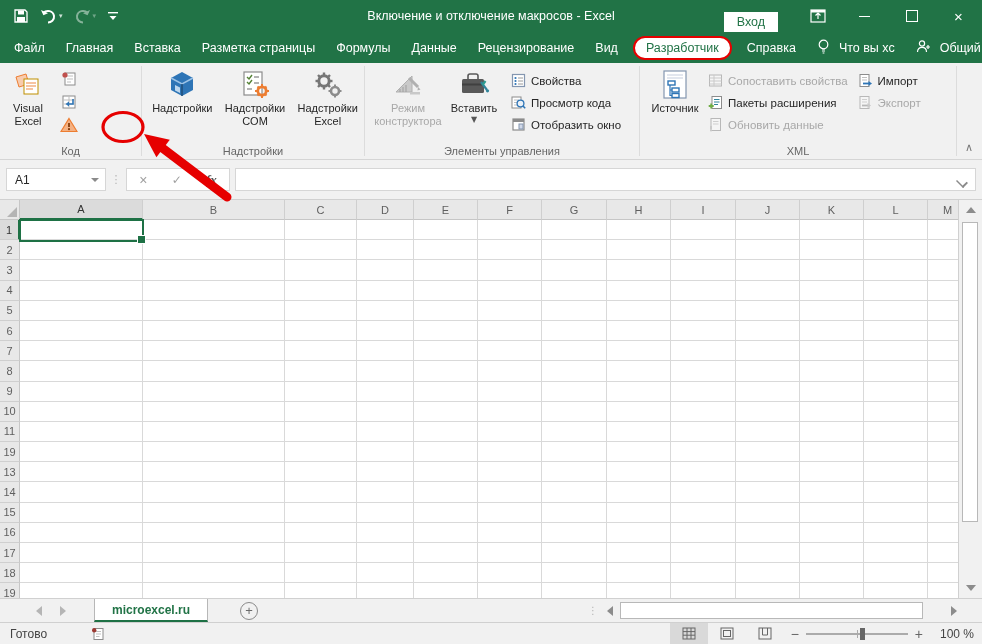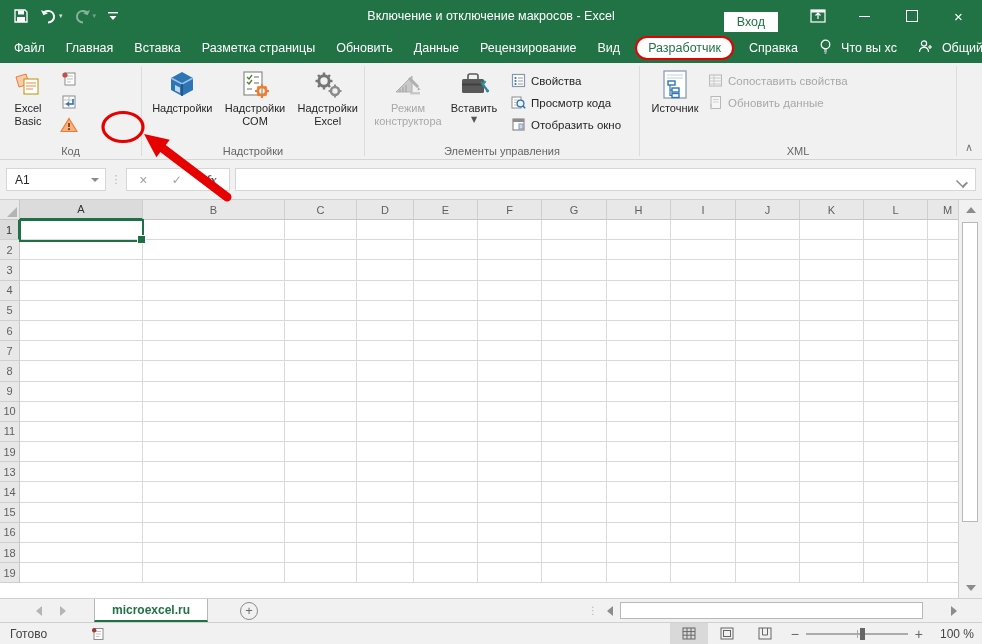--- a/index.html
+++ b/index.html
@@ -178,21 +178,21 @@
         <span class="close-x">×</span>
       </div>
   </div>
 </div>
 
 <div class="tabrow">
   <span class="rtab">Файл</span>
   <span class="rtab">Главная</span>
   <span class="rtab">Вставка</span>
   <span class="rtab">Разметка страницы</span>
-  <span class="rtab">Обновить</span>
+  <span class="rtab">Формулы</span>
   <span class="rtab">Данные</span>
   <span class="rtab">Рецензирование</span>
   <span class="rtab">Вид</span>
   <span class="rtab active">Разработчик</span>
   <span class="rtab">Справка</span>
   <div class="tabrow-right">
     <span>
       <svg width="13" height="15" viewBox="0 0 13 15">
           <circle cx="6.5" cy="5.5" r="4.3" fill="none" stroke="#fff" stroke-width="1.2"></circle>
           <path d="M5 10 L8 10 M5 12 L8 12 M5.6 14 L7.4 14" stroke="#fff" stroke-width="1.1"></path>
@@ -215,21 +215,21 @@
   <div class="rgroup" style="width:141px">
     <div class="gcontent" style="padding-left:3px">
       <div class="bigbtn" style="width:50px">
         <span class="ic">
           <svg width="30" height="30" viewBox="0 0 30 30">
               <path d="M3 7 L13 4 L16 14 L6 17 Z" fill="#f8cbad" stroke="#ed7d31" stroke-width="1"></path>
               <rect x="11" y="9" width="14" height="15" fill="#fff" stroke="#bf8f00" stroke-width="1"></rect>
               <path d="M13 13 H23 M13 16 H23 M13 19 H20" stroke="#f4b183" stroke-width="1.4"></path>
             </svg>
         </span>
-        <span>Excel Basic</span>
+        <span>Visual Excel</span>
       </div>
       <div class="smallstack">
         <span class="smallbtn">
           <svg width="16" height="16" viewBox="0 0 16 16">
               <rect x="4" y="2" width="10" height="12" fill="#fff" stroke="#8c8c8c"></rect>
               <path d="M6 5 H12 M6 8 H12 M6 11 H10" stroke="#bfbfbf"></path>
               <circle cx="4" cy="4" r="2.6" fill="#c0504d"></circle>
             </svg>
         </span>
         <span class="smallbtn">
@@ -410,30 +410,64 @@
       <div class="menucol" style="margin-left:4px">
         <div class="menurow disabled">
           <span>
             <svg width="15" height="15" viewBox="0 0 15 15">
                 <rect x="1.5" y="2" width="12" height="11" fill="#f5f5f5" stroke="#b8b8b8"></rect>
                 <path d="M1.5 5 H13.5 M1.5 8 H13.5 M1.5 11 H13.5 M6 2 V13" stroke="#c9c9c9"></path>
               </svg>
           </span>
           <span>Сопоставить свойства</span>
         </div>
+        <div class="menurow">
+          <span>
+            <svg width="15" height="15" viewBox="0 0 15 15">
+                <rect x="4" y="1.5" width="9.5" height="12" fill="#fff" stroke="#8c8c8c"></rect>
+                <path d="M6 4.5 H11.5 M6 7 H11.5 M6 9.5 H10" stroke="#31859b"></path>
+                <path d="M3.2 8.5 L3.2 13.5 M0.7 11 L5.7 11" stroke="#70ad47" stroke-width="1.8"></path>
+              </svg>
+          </span>
+          <span>Пакеты расширения</span>
+        </div>
         <div class="menurow disabled">
           <span>
             <svg width="15" height="15" viewBox="0 0 15 15">
                 <rect x="3" y="1.5" width="9.5" height="12" fill="#f5f5f5" stroke="#b8b8b8"></rect>
                 <path d="M5 4.5 H10.5 M5 7 H10.5" stroke="#cfcfcf"></path>
                 <path d="M3 9 L3 12" stroke="#c9c9c9" stroke-width="2"></path>
                 <circle cx="3" cy="13.6" r="1" fill="#c9c9c9"></circle>
               </svg>
           </span>
           <span>Обновить данные</span>
+        </div>
+      </div>
+      <div class="menucol" style="margin-left:10px">
+        <div class="menurow">
+          <span>
+            <svg width="15" height="15" viewBox="0 0 15 15">
+                <rect x="2" y="1.5" width="9" height="12" fill="#fff" stroke="#8c8c8c"></rect>
+                <path d="M4 4.5 H9 M4 7 H9" stroke="#bfbfbf"></path>
+                <path d="M5 10.5 H11" stroke="#2e75b6" stroke-width="1.8"></path>
+                <path d="M10.5 8 L14 10.5 L10.5 13 Z" fill="#2e75b6"></path>
+              </svg>
+          </span>
+          <span>Импорт</span>
+        </div>
+        <div class="menurow disabled">
+          <span>
+            <svg width="15" height="15" viewBox="0 0 15 15">
+                <rect x="2" y="1.5" width="9" height="12" fill="#f5f5f5" stroke="#b8b8b8"></rect>
+                <path d="M4 4.5 H9 M4 7 H9" stroke="#cfcfcf"></path>
+                <path d="M4 10.5 H10" stroke="#b8b8b8" stroke-width="1.8"></path>
+                <path d="M9.5 8 L13 10.5 L9.5 13 Z" fill="#c9c9c9"></path>
+              </svg>
+          </span>
+          <span>Экспорт</span>
         </div>
       </div>
     </div>
     <div class="rgroup-label">XML</div>
   </div>
   <div class="rsep"></div>
 
   <div class="rgroup" style="flex:1">
     <span class="collapse-chevron glyph">∧</span>
   </div>
@@ -725,20 +759,36 @@
         <div class="gcell" style="width: 64px;"></div>
         <div class="gcell" style="width: 65px;"></div>
         <div class="gcell" style="width: 64px;"></div>
         <div class="gcell" style="width: 65px;"></div>
         <div class="gcell" style="width: 64px;"></div>
         <div class="gcell" style="width: 64px;"></div>
         <div class="gcell" style="width: 64px;"></div>
         <div class="gcell" style="width: 40px;"></div>
       </div>
       <div class="grow">
+        <div class="rowh">17</div>
+        <div class="gcell" style="width: 123px;"></div>
+        <div class="gcell" style="width: 142px;"></div>
+        <div class="gcell" style="width: 72px;"></div>
+        <div class="gcell" style="width: 57px;"></div>
+        <div class="gcell" style="width: 64px;"></div>
+        <div class="gcell" style="width: 64px;"></div>
+        <div class="gcell" style="width: 65px;"></div>
+        <div class="gcell" style="width: 64px;"></div>
+        <div class="gcell" style="width: 65px;"></div>
+        <div class="gcell" style="width: 64px;"></div>
+        <div class="gcell" style="width: 64px;"></div>
+        <div class="gcell" style="width: 64px;"></div>
+        <div class="gcell" style="width: 40px;"></div>
+      </div>
+      <div class="grow">
         <div class="rowh">18</div>
         <div class="gcell" style="width: 123px;"></div>
         <div class="gcell" style="width: 142px;"></div>
         <div class="gcell" style="width: 72px;"></div>
         <div class="gcell" style="width: 57px;"></div>
         <div class="gcell" style="width: 64px;"></div>
         <div class="gcell" style="width: 64px;"></div>
         <div class="gcell" style="width: 65px;"></div>
         <div class="gcell" style="width: 64px;"></div>
         <div class="gcell" style="width: 65px;"></div>

